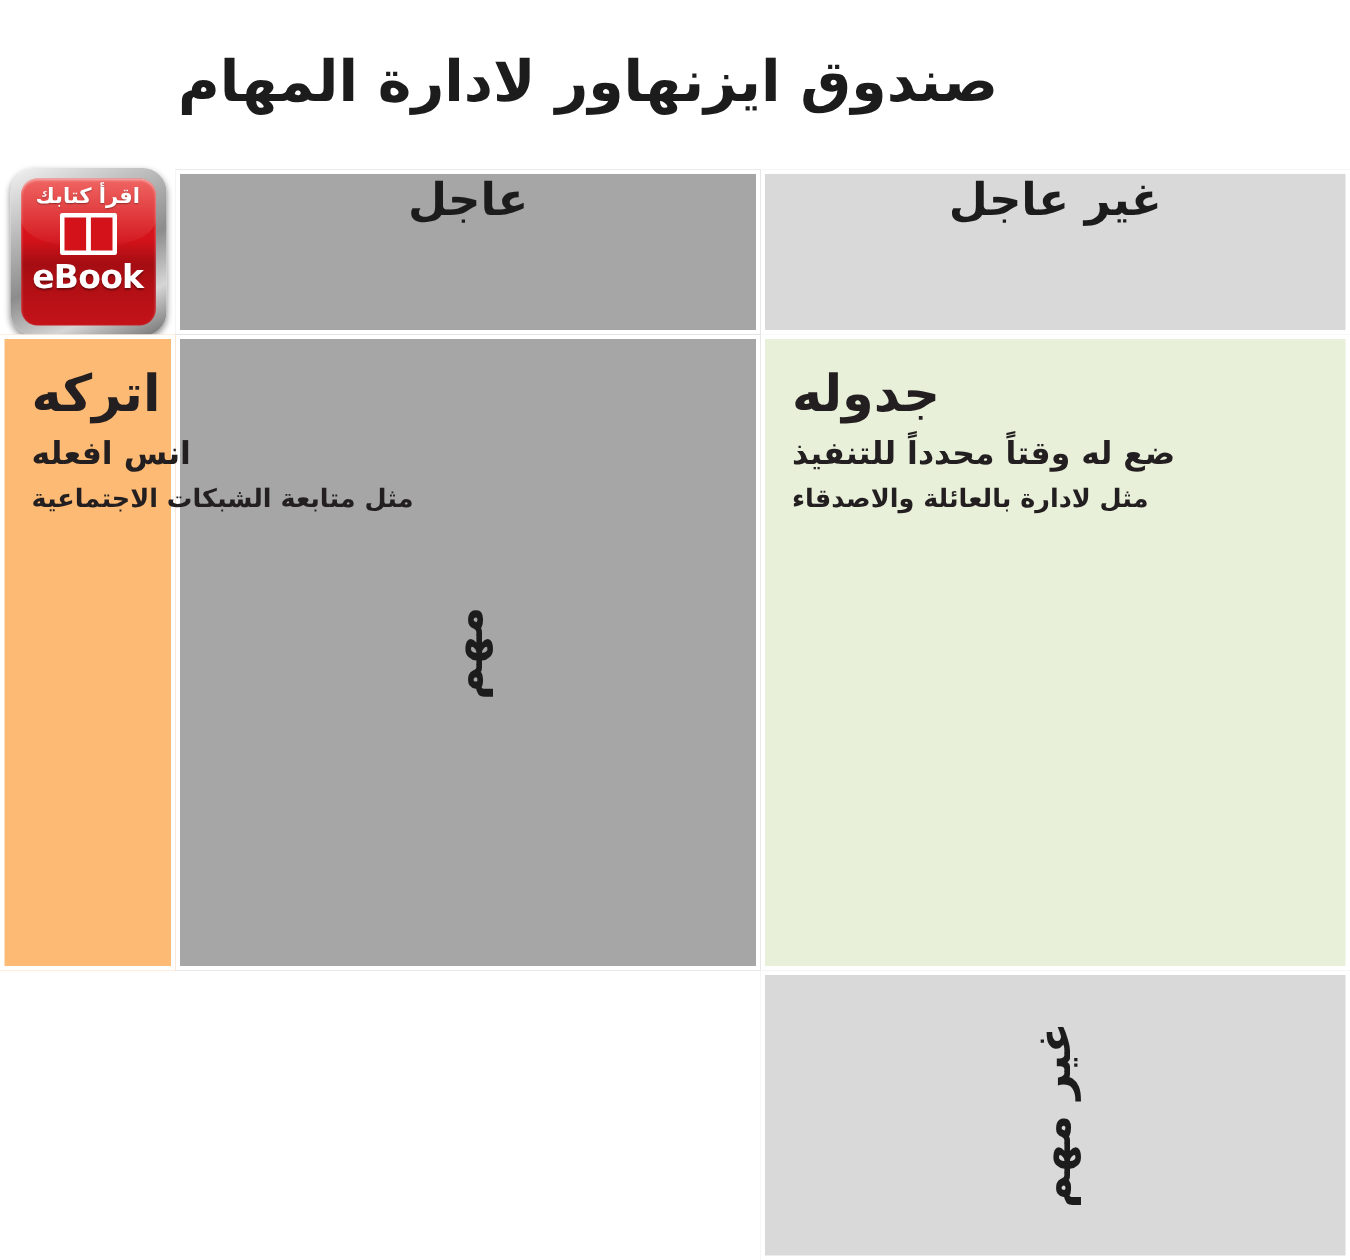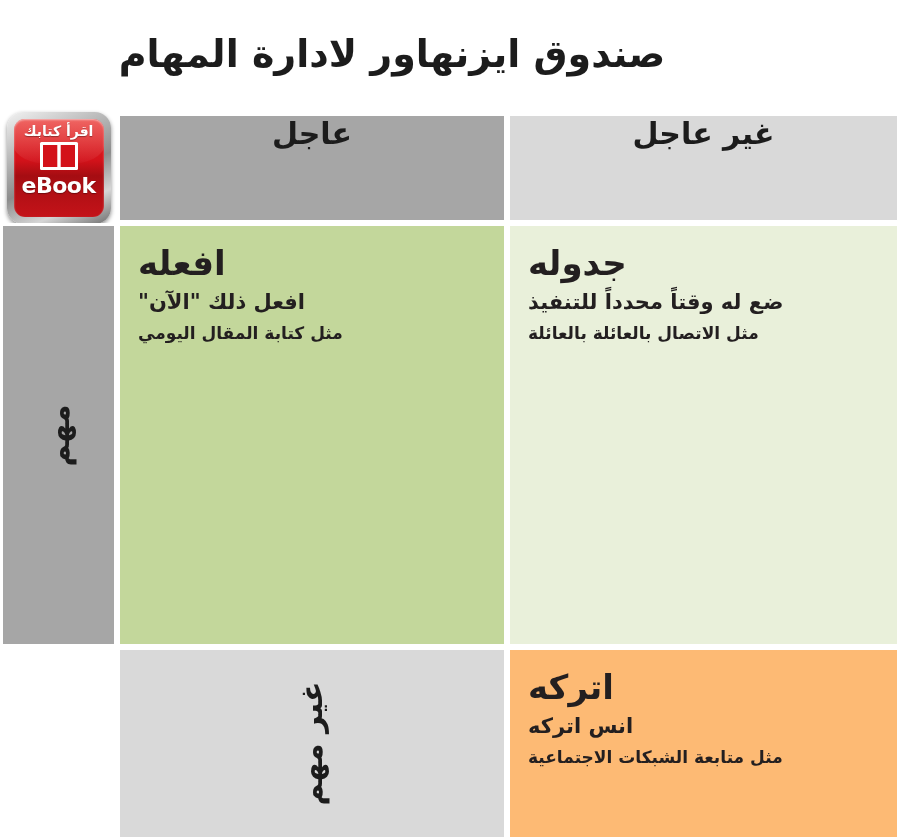--- a/index.html
+++ b/index.html
@@ -239,36 +239,31 @@
             </svg>
           </div>
           <div class="ebook-word">eBook</div>
         </div>
       </div>
     </div>
 
     <div class="cell quad q-schedule">
       <div class="quad-title">جدوله</div>
       <div class="quad-action">ضع له وقتاً محدداً للتنفيذ</div>
-      <div class="quad-example">مثل الاتصال بالعائلة بالعائلة</div>
-    </div>
-
-    <div class="cell quad q-do">
-      <div class="quad-title">افعله</div>
-      <div class="quad-action">افعل ذلك "الآن"</div>
-      <div class="quad-example">مثل كتابة المقال اليومي</div>
-    </div>
+      <div class="quad-example">مثل لادارة بالعائلة والاصدقاء</div>
+    </div>
+
 
     <div class="cell axis axis-important">
       <span class="axis-label">مهم</span>
     </div>
 
     <div class="cell quad q-delete">
       <div class="quad-title">اتركه</div>
-      <div class="quad-action">انس اتركه</div>
+      <div class="quad-action">انس افعله</div>
       <div class="quad-example">مثل متابعة الشبكات الاجتماعية</div>
     </div>
 
 
     <div class="cell axis axis-notimportant">
       <span class="axis-label">غير مهم</span>
     </div>
 
   </div>
 </div>

